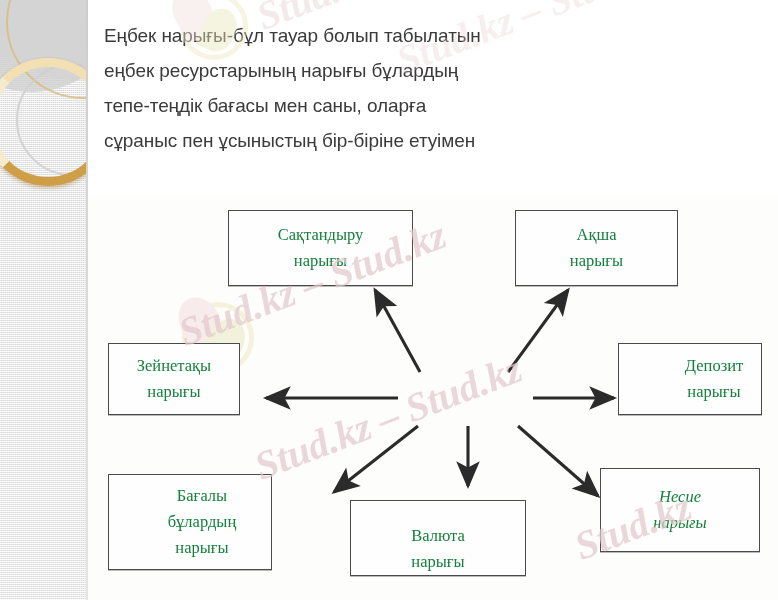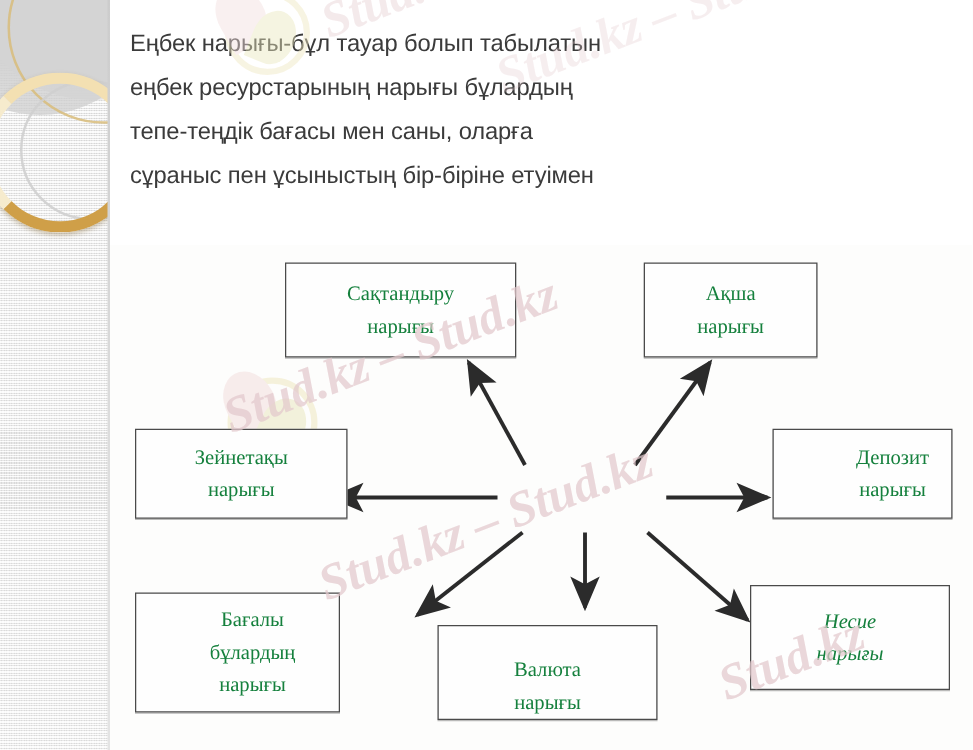--- a/index.html
+++ b/index.html
@@ -158,26 +158,26 @@
 
         <line x1="430" y1="230" x2="510" y2="300"></line>
       </g>
     </svg>
 
     <div class="node" style="left:140px;top:14px;width:185px;height:76px;">
       <span>Сақтандыру</span>
       <span>нарығы</span>
     </div>
 
-    <div class="node" style="left:427px;top:14px;width:139px;height:76px;">
+    <div class="node" style="left:427px;top:14px;width:163px;height:76px;">
       <span>Ақша</span>
       <span>нарығы</span>
     </div>
 
-    <div class="node" style="left:20px;top:147px;width:170px;height:72px;">
+    <div class="node" style="left:20px;top:147px;width:132px;height:72px;">
       <span>Зейнетақы</span>
       <span>нарығы</span>
     </div>
 
 
     <div class="node" style="left:530px;top:147px;width:144px;height:72px;padding-left:48px;">
       <span>Депозит</span>
       <span>нарығы</span>
     </div>
 

